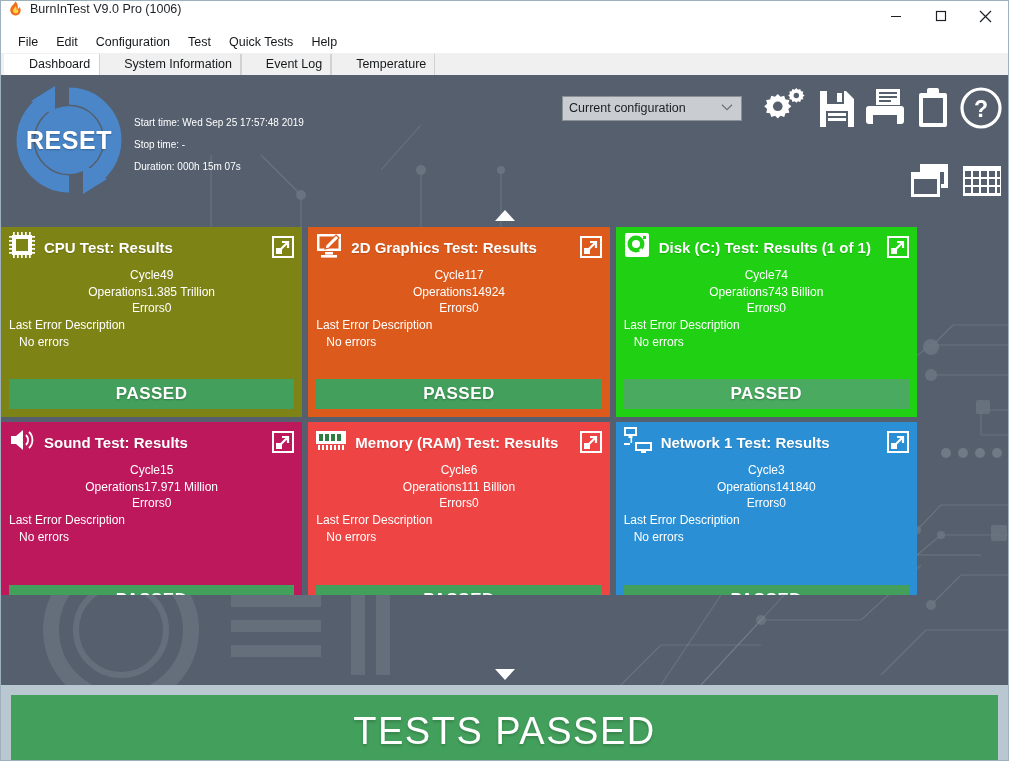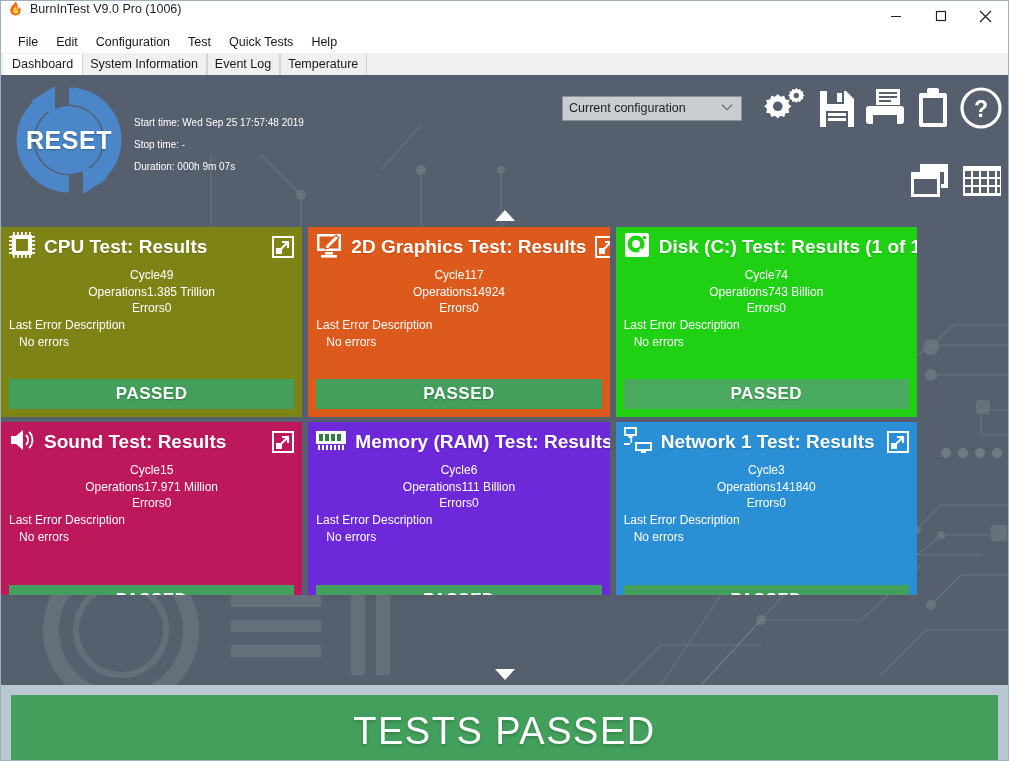--- a/index.html
+++ b/index.html
@@ -51,21 +51,21 @@
   
   .tabstrip {
     height: 22px;
     background: #f0f0f0;
     display: flex; align-items: flex-end;
     padding-left: 3px;
     border-bottom: 0;
   }
   .tab {
     font-size: 12.5px; color: #15191c;
-    padding: 2px 8px 3px 7px;
+    padding: 2px 8px 3px 24px;
     height: 21px;
     line-height: 17px;
     background: #f0f0f0;
     border-left: 1px solid #d2d2d2;
     border-right: 1px solid #d2d2d2;
     white-space: nowrap;
   }
   .tab.active {
     background: #ffffff;
     font-weight: normal;
@@ -154,21 +154,21 @@
   }
   .card.row1 { height: 190px; }
   .card.row2 { height: 173px; }
 
   .card-head {
     display: flex; align-items: center; gap: 9px;
     height: 28px;
     margin-bottom: 6px;
   }
   .card-title {
-    font-size: 19px; font-weight: bold; color: #ffffff;
+    font-size: 15px; font-weight: bold; color: #ffffff;
     white-space: nowrap;
     text-shadow: 0 1px 1px rgba(0,0,0,.18);
   }
   .pop-btn { margin-left: auto; width: 22px; height: 22px; flex: none; }
 
   .stats { font-size: 12px; line-height: 16.5px; }
   .stat-line { display: flex; justify-content: center; }
   .stat-line .k { color: #ffffff; }
   .stat-line .v { color: #ffffff; }
   .lastdesc { color: #ffffff; }
@@ -183,21 +183,21 @@
     letter-spacing: .5px;
     text-shadow: 0 1px 2px rgba(0,0,0,.25);
   }
   .card.row2 .passed-bar { bottom: -20px; height: 30px; }
 
   
   .c-olive   { background: #7e8316; }
   .c-orange  { background: #dd5a1d; }
   .c-green   { background: #1fd013; }
   .c-amber   { background: #be185d; }
-  .c-dgreen  { background: #6d28d9; }
+  .c-dgreen  { background: #ef4444; }
   .c-blue    { background: #2a8fd4; }
   .c-green .passed-bar { background: #4aab60; }
 
   
   .bottom-zone {
     height: 92px;
     background: #b9c7d0;
     display: flex; align-items: center; justify-content: center;
     padding: 10px 10px;
   }
@@ -333,21 +333,21 @@
           <path d="M46 6 L46 36 L22 21 Z" fill="#4a86c8"></path>
           <path d="M74 114 L74 84 L98 99 Z" fill="#4a86c8"></path>
           <circle cx="60" cy="60" r="34" fill="#4a86c8"></circle>
         </svg>
         <div class="reset-label">RESET</div>
       </div>
 
       <div class="times">
         <div>Start time: Wed Sep 25 17:57:48 2019</div>
         <div>Stop time: -</div>
-        <div>Duration: 000h 9m 07s</div>
+        <div>Duration: 000h 15m 07s</div>
       </div>
 
       <div class="cfg-row">
         <div class="cfg-select">
           <span>Current configuration</span>
           <span class="cfg-caret">
             <svg width="12" height="8" viewBox="0 0 12 8">
                 <path d="M1 1.5 L6 6.3 L11 1.5" fill="none" stroke="#6d737a" stroke-width="1.3"></path>
               </svg>
           </span>

